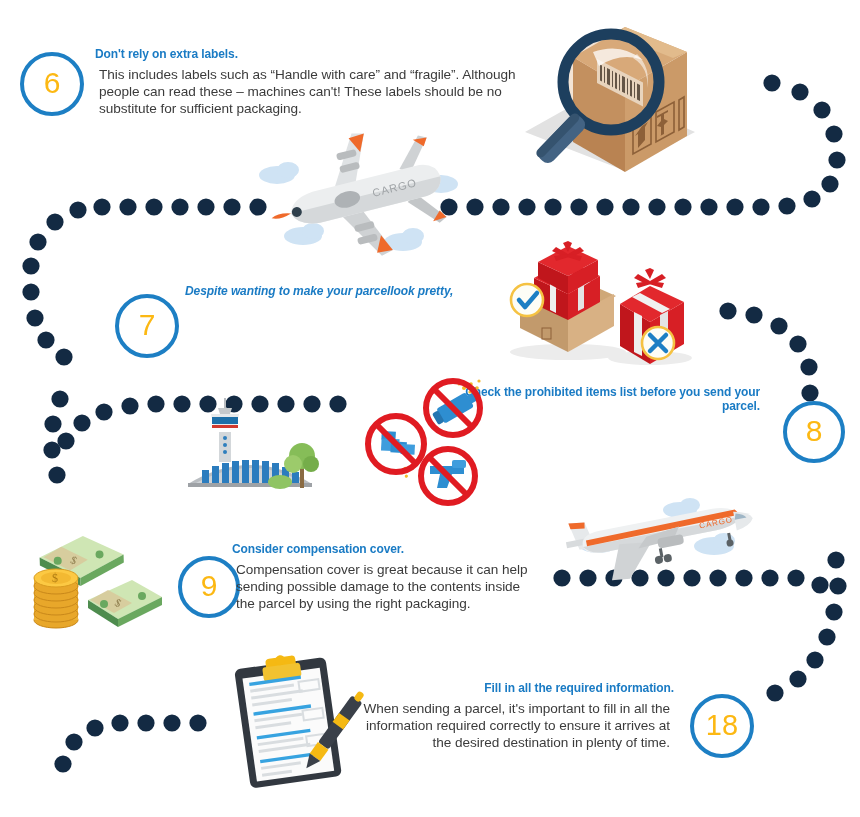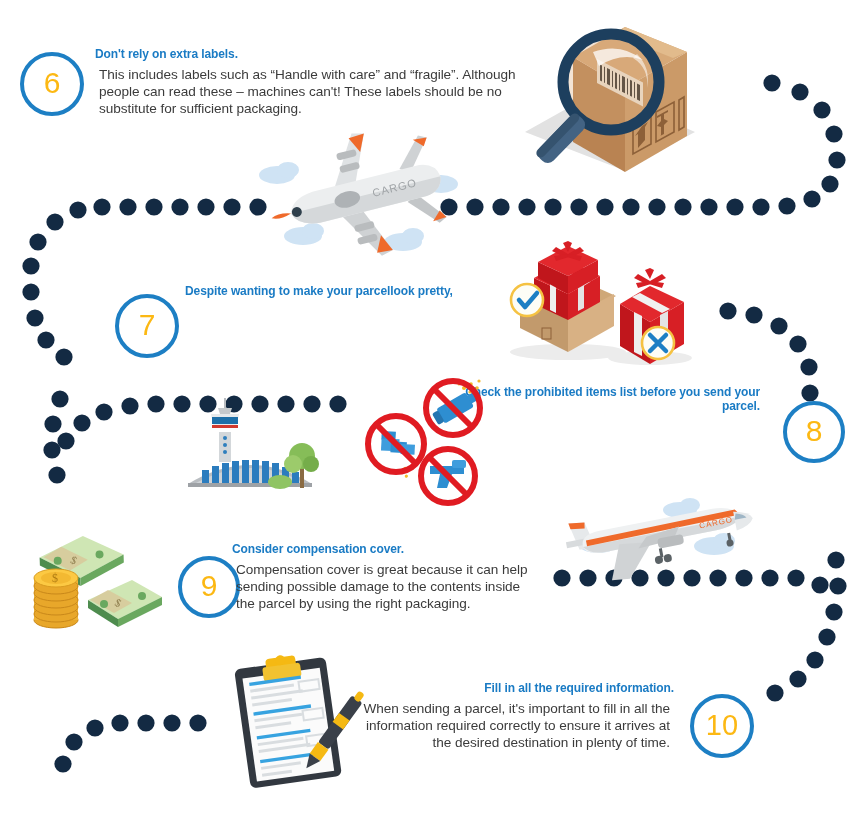--- a/index.html
+++ b/index.html
@@ -233,21 +233,21 @@
         <circle cx="40" cy="65" r="5" fill="#30404c"></circle>
         <ellipse cx="92" cy="65" rx="13" ry="8" fill="#aeb2b5"></ellipse>
         <text x="118" y="69" font-family="'Liberation Sans',sans-serif" font-size="11" fill="#9fa3a6" letter-spacing="1">CARGO</text>
       </g>
     </svg>
   </div>
 
   <div class="num-circle" style="left:115px;top:294px;width:56px;height:56px;font-size:30px;">
     <span>7</span>
   </div>
-  <div class="step" style="left:185px;top:285px;width:310px;">
+  <div class="step" style="left:185px;top:285px;width:310px;font-style:italic;">
     <h3>Despite wanting to make your parcellook pretty,</h3>
   </div>
 
   <div class="art" style="left:498px;top:248px;width:195px;height:120px;">
     <svg viewBox="0 0 195 120" width="195" height="120" xmlns="http://www.w3.org/2000/svg">
       <ellipse cx="70" cy="104" rx="58" ry="8" fill="#ececec"></ellipse>
       <ellipse cx="152" cy="110" rx="42" ry="7" fill="#ececec"></ellipse>
 
       <polygon points="18,46 36,36 54,46 36,56" fill="#cfa878"></polygon>
       <polygon points="100,40 118,48 100,58 84,48" fill="#cfa878"></polygon>
@@ -484,21 +484,21 @@
             <circle cx="103" cy="67" r="4"></circle>
           <rect x="166" y="54" width="3" height="8"></rect>
             <circle cx="167" cy="64" r="3.5"></circle>
         </g>
         <text x="140" y="44" font-size="8" fill="#ef6a2b" font-family="'Liberation Sans',sans-serif" letter-spacing="1">CARGO</text>
       </g>
     </svg>
   </div>
 
   <div class="num-circle" style="left:690px;top:694px;width:56px;height:56px;font-size:29px;">
-    <span>10</span>
+    <span>18</span>
   </div>
   <div class="step align-right" style="left:352px;top:682px;width:322px;">
     <h3>Fill in all the required information.</h3>
     <p>When sending a parcel, it's important to fill in all the information required correctly to ensure it arrives at the desired destination in plenty of time.</p>
   </div>
 
   <div class="art" style="left:218px;top:652px;width:150px;height:140px;">
     <svg viewBox="0 0 150 140" width="150" height="140" xmlns="http://www.w3.org/2000/svg">
       <g transform="rotate(-8 75 70)">
 

